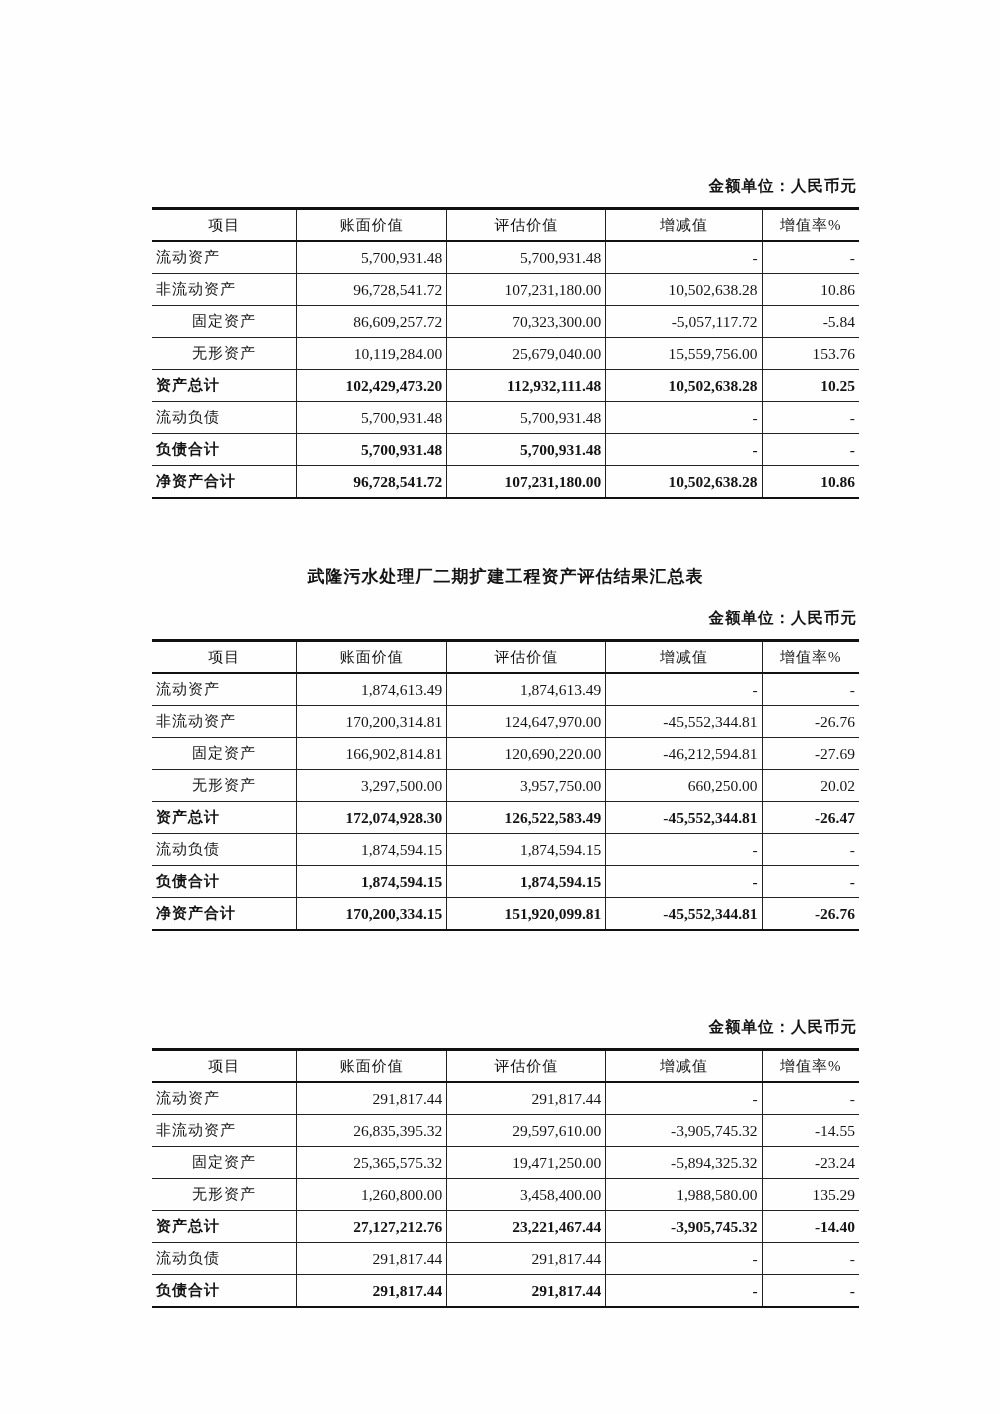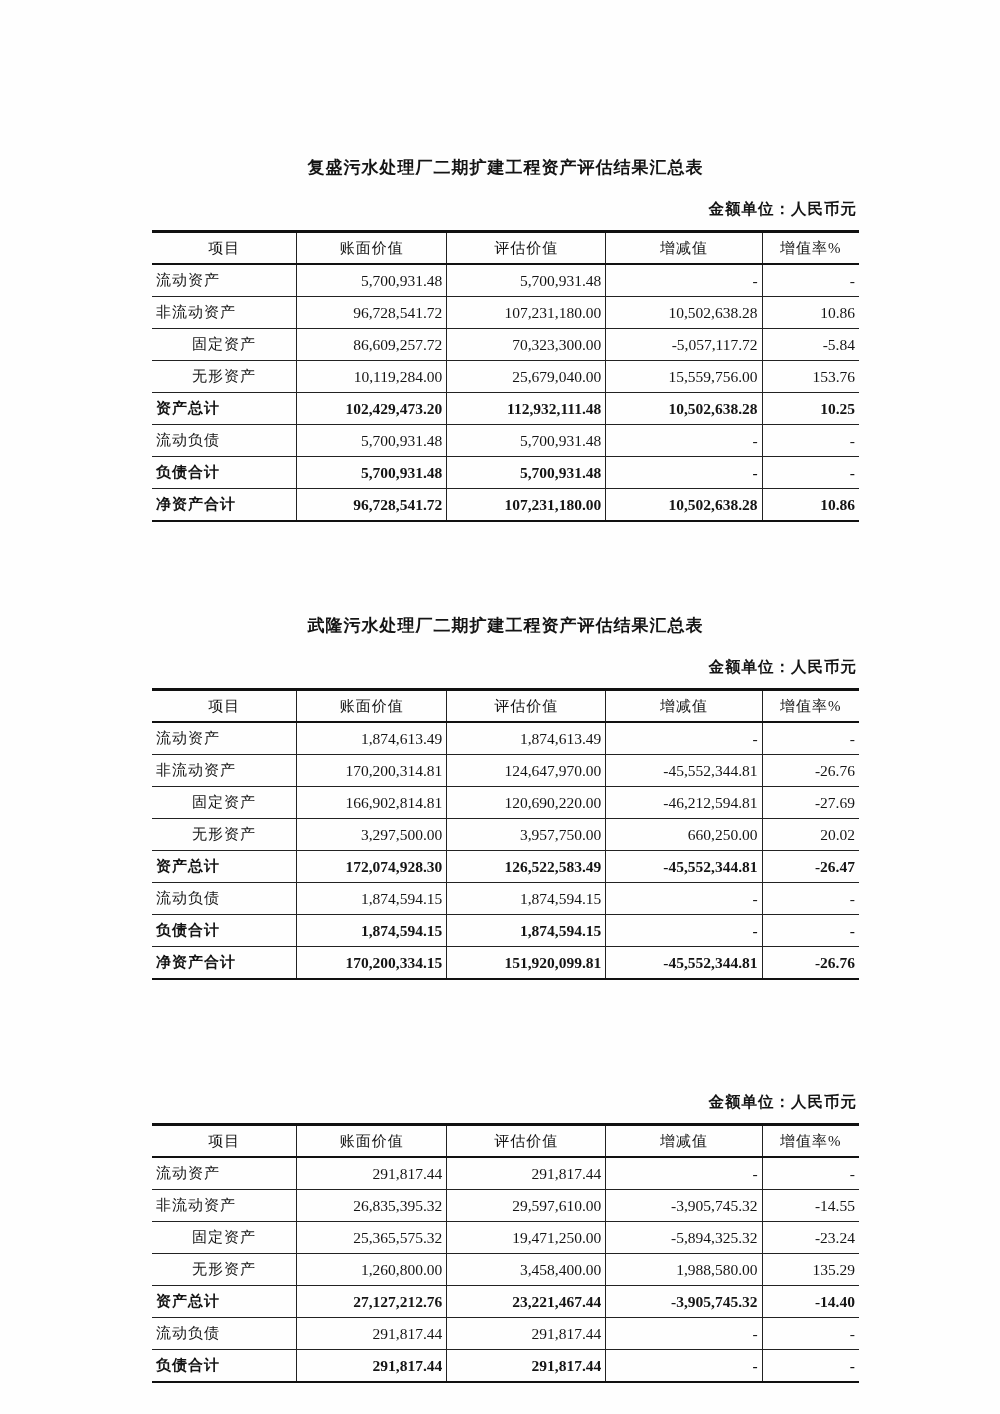--- a/index.html
+++ b/index.html
@@ -6,21 +6,21 @@
   body{
     width:1000px;height:1414px;
     background:#ffffff;
     font-family:"Liberation Serif","DejaVu Serif",serif;
     color:#141414;
     -webkit-font-smoothing:antialiased;
   }
   .sheet{position:relative;width:1000px;height:1414px;overflow:hidden;background:#fefefe;}
   .section{margin:0;}
   .section.first{padding-top:156px;}
-  .section.gap{padding-top:92px;}
+  .section.gap{padding-top:66px;}
   .tbl-title{
     text-align:center;
     font-weight:bold;
     font-size:17px;
     letter-spacing:1px;
     width:707px;
     margin:0 0 0 152px;
   }
   .unit-line{
     width:707px;
@@ -67,21 +67,20 @@
   td.lbl.indent{padding-left:40px;}
   td.num{text-align:right;padding-right:12px;font-size:15.5px;}
   tr.bold td{font-weight:bold;}
 </style>
 </head>
 <body>
 
 <div class="sheet">
 
   <div class="section first">
-    <div class="tbl-title">复盛污水处理厂二期扩建工程资产评估结果汇总表</div>
     <div class="unit-line">金额单位：人民币元</div>
     <table class="asset">
       <colgroup>
           <col class="c0">
           <col class="c1">
           <col class="c2">
           <col class="c3">
           <col class="c4">
         </colgroup>
       <thead>

